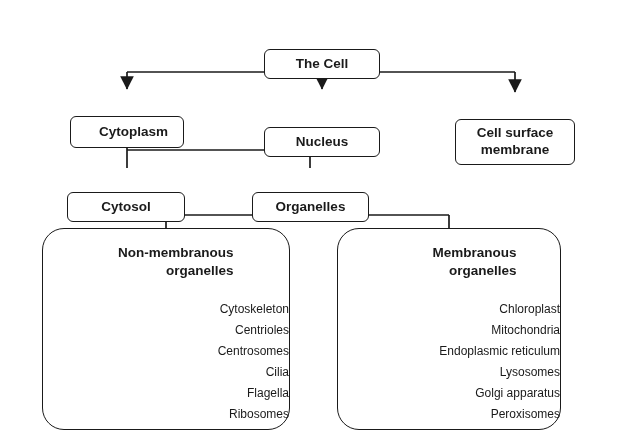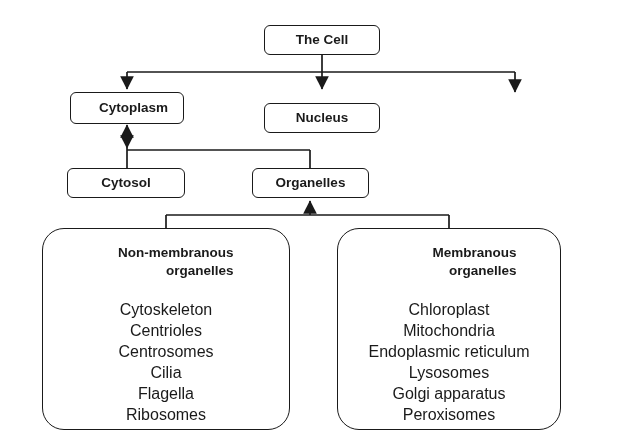--- a/index.html
+++ b/index.html
@@ -23,39 +23,40 @@
     box-sizing:border-box;
     background:var(--bg);
     border:1.8px solid var(--border);
     border-radius:6px;
     display:flex;align-items:center;justify-content:center;
     text-align:center;
     font-weight:bold;
     font-size:13.5px;
     line-height:1.25;
     padding:2px 6px;
+    margin-top:24px;
   }
   .group{
     position:absolute;
     box-sizing:border-box;
     background:var(--bg);
     border:1.8px solid var(--border);
     border-radius:22px;
     text-align:center;
     padding-top:15px;
   }
   .group-title{
     font-weight:bold;
     font-size:13.5px;
     line-height:1.3;
     max-width:135px;
     margin:0 auto 20px auto;
     text-align:right;
   }
-  .group-list{font-size:16px;}
+  .group-list{font-size:12px;text-align:right;}
   .list-item{line-height:21px;}
   
   .n-cell       {left:264px; top:25px;  width:116px; height:30px;}
   .n-cytoplasm  {left:70px;  top:92px;  width:114px; height:32px;padding-left:19px;}
   .n-nucleus    {left:264px; top:103px;  width:116px; height:30px;}
   .n-membrane   {left:455px; top:95px;  width:120px; height:46px;}
   .n-cytosol    {left:67px;  top:168px; width:118px; height:30px;}
   .n-organelles {left:252px; top:168px; width:117px; height:30px;}
   .g-nonmem     {left:42px;  top:228px; width:248px; height:202px;}
   .g-mem        {left:337px; top:228px; width:224px; height:202px;}
@@ -94,20 +95,23 @@
   </div>
 
   <div class="node n-cytoplasm">
     <span>Cytoplasm</span>
   </div>
 
   <div class="node n-nucleus">
     <span>Nucleus</span>
   </div>
 
+  <div class="node n-membrane">
+    <span>Cell surface membrane</span>
+  </div>
 
   <div class="node n-cytosol">
     <span>Cytosol</span>
   </div>
 
   <div class="node n-organelles">
     <span>Organelles</span>
   </div>
 
   <div class="group g-nonmem">

